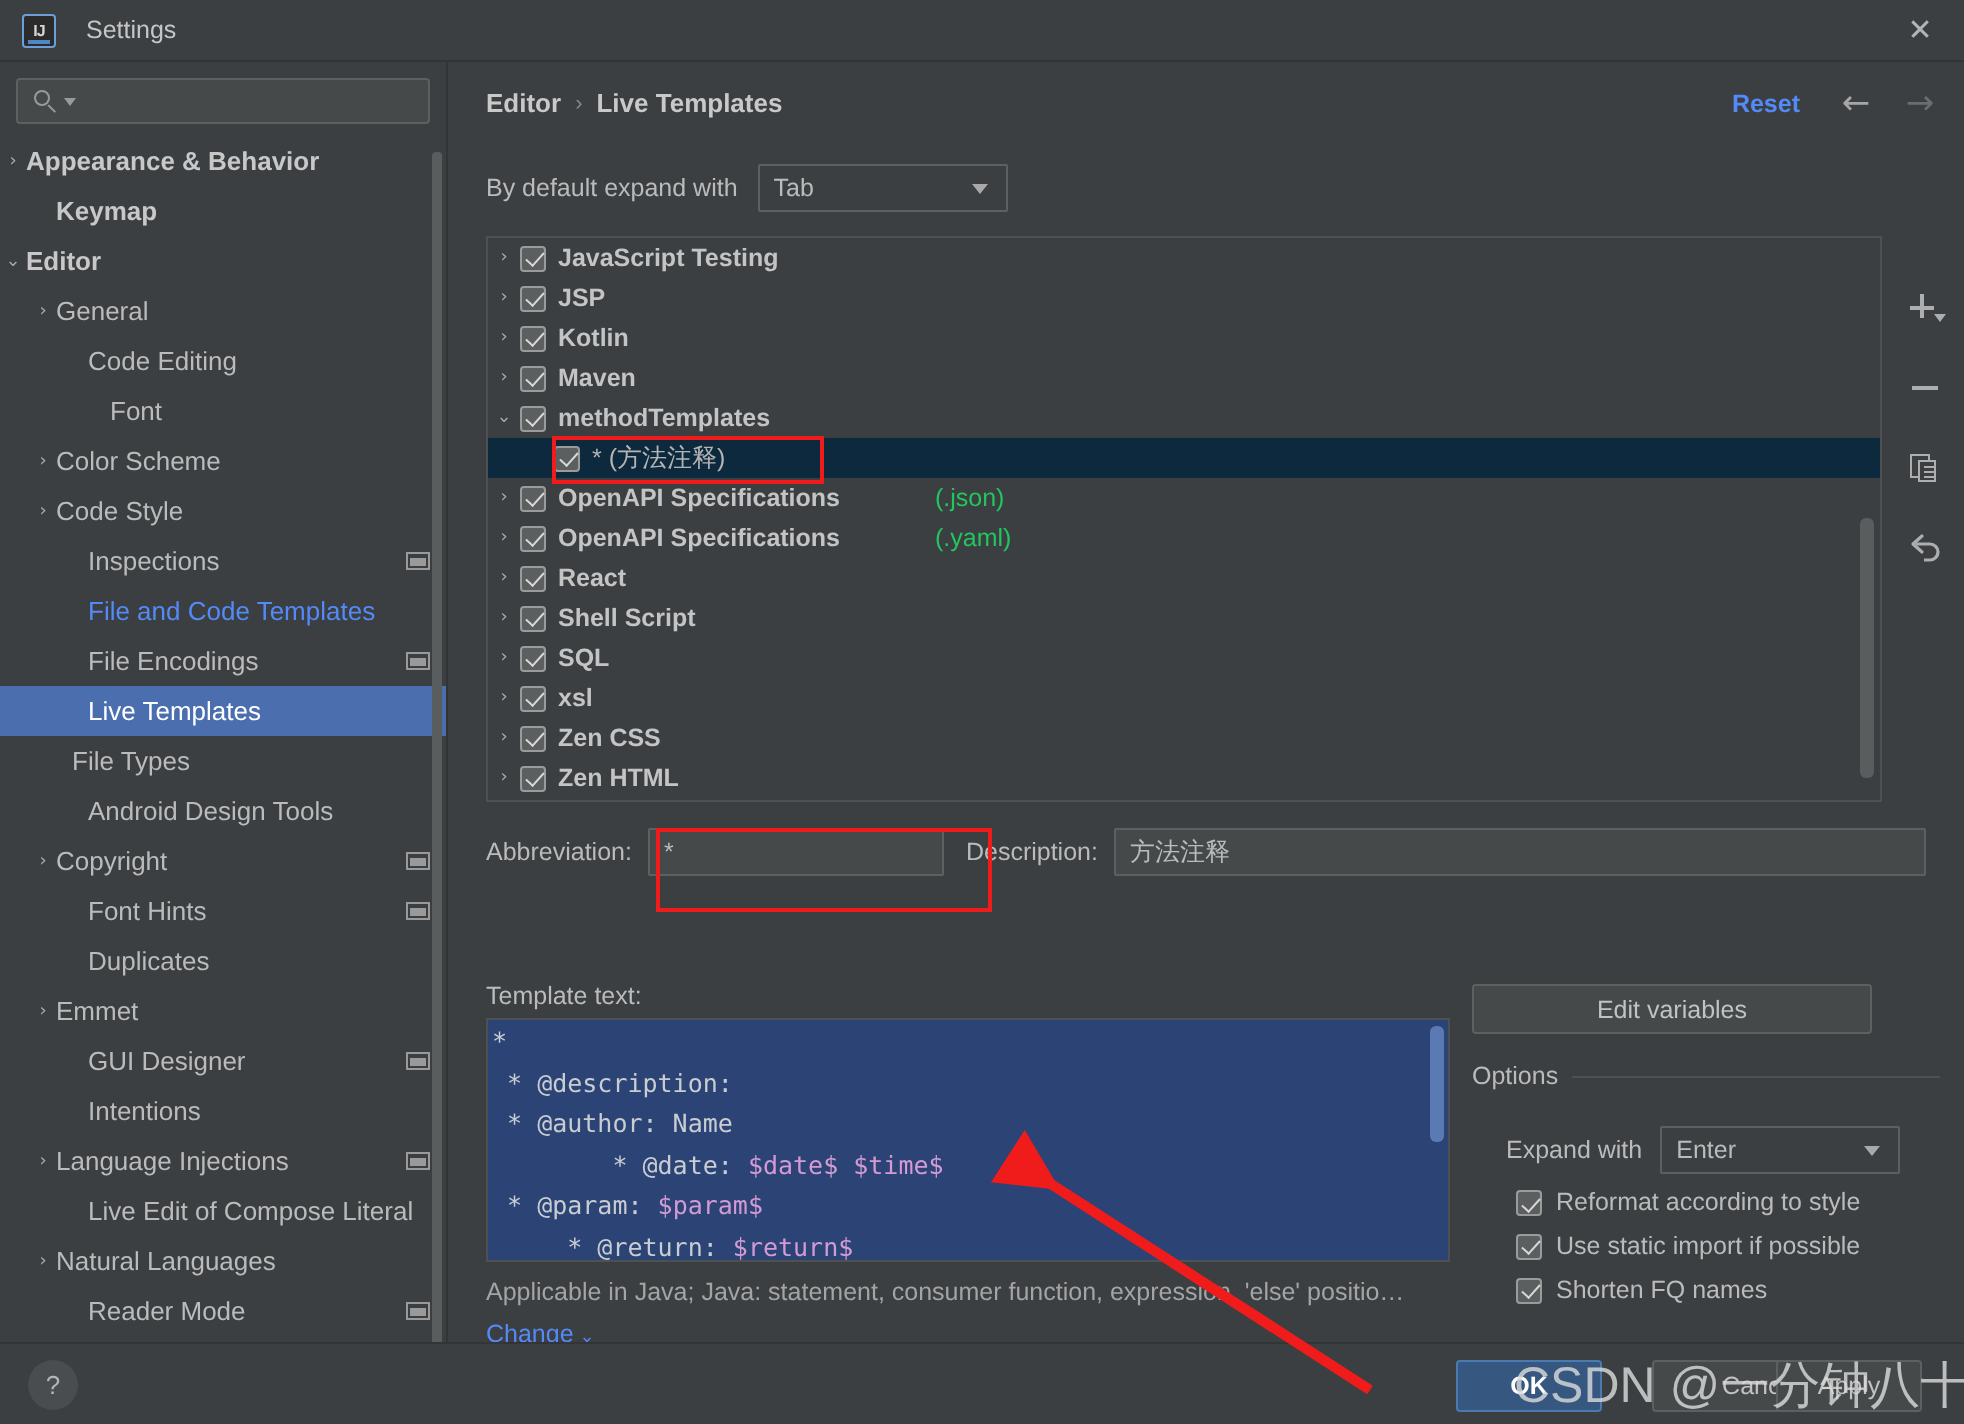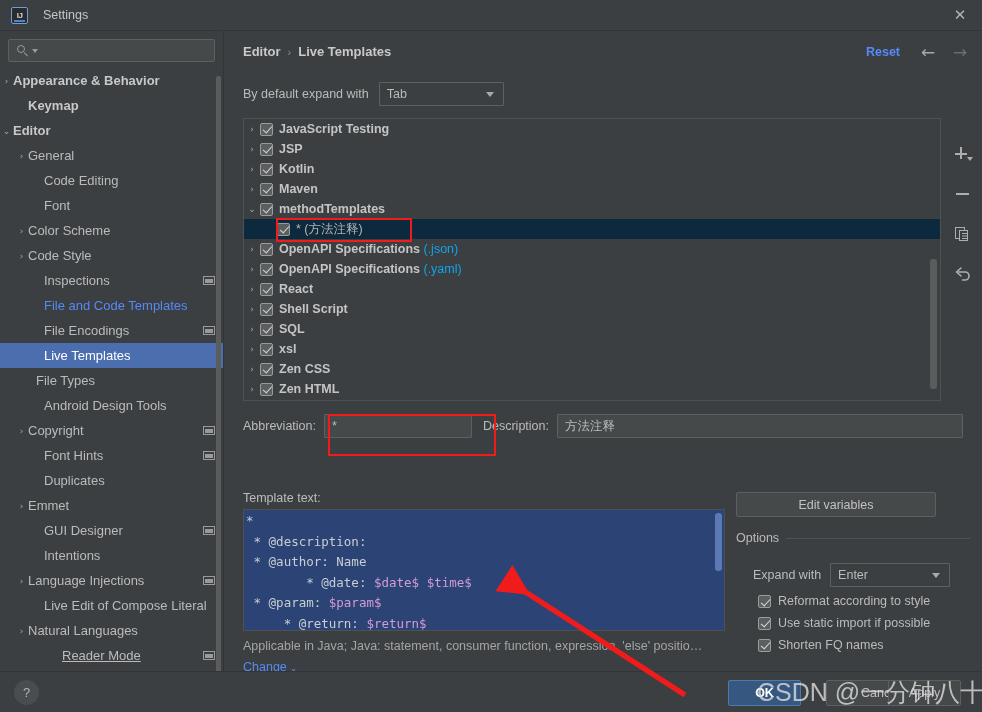--- a/index.html
+++ b/index.html
@@ -169,21 +169,21 @@
     border: 1px solid #9b9b9b; background: #5c5f60; border-radius: 2px;
     position: relative; margin-right: 6px; cursor: pointer;
   }
   .t-check::after {
     content: ""; position: absolute; left: 3.5px; top: 0.5px;
     width: 4px; height: 8px;
     border: solid #d8d8d8; border-width: 0 1.7px 1.7px 0;
     transform: rotate(42deg);
   }
   .t-name { font-size: 12.5px; font-weight: bold; color: #c4c4c4; }
-  .t-name .light { font-weight: normal; color: #0ea5e9; }
+  .t-name .light { font-weight: normal; color: #22c55e; margin-left: 44px; }
   .t-row.child { padding-left: 33px; }
   .t-row.child .t-name { font-weight: normal; color: #b4b4b4; }
 
   #tmpl-sb {
     position: absolute; right: 3px; top: 140px; width: 7px; height: 130px;
     background: #5a5d5e; border-radius: 3px; cursor: pointer;
   }
 
   #tmpl-toolbar {
     position: absolute; left: 722px; top: 87px; width: 32px; height: 283px;
@@ -382,21 +382,21 @@
             <span class="s-label">Editor</span>
           </div>
           <div class="s-item" style="padding-left: 15px;">
             <span class="arrow">›</span>
             <span class="s-label">General</span>
           </div>
           <div class="s-item" style="padding-left: 31px;">
             <span class="arrow"></span>
             <span class="s-label">Code Editing</span>
           </div>
-          <div class="s-item" style="padding-left: 31px;">
+          <div class="s-item" style="padding-left: 42px;">
             <span class="arrow"></span>
             <span class="s-label">Font</span>
           </div>
           <div class="s-item" style="padding-left: 15px;">
             <span class="arrow">›</span>
             <span class="s-label">Color Scheme</span>
           </div>
           <div class="s-item" style="padding-left: 15px;">
             <span class="arrow">›</span>
             <span class="s-label">Code Style</span>
@@ -460,21 +460,21 @@
             <span class="s-badge"></span>
           </div>
           <div class="s-item" style="padding-left: 31px;">
             <span class="arrow"></span>
             <span class="s-label">Live Edit of Compose Literal</span>
           </div>
           <div class="s-item" style="padding-left: 15px;">
             <span class="arrow">›</span>
             <span class="s-label">Natural Languages</span>
           </div>
-          <div class="s-item" style="padding-left: 49px; text-decoration: underline;">
+          <div class="s-item" style="padding-left: 31px;">
             <span class="arrow"></span>
             <span class="s-label">Reader Mode</span>
             <span class="s-badge"></span>
           </div>
         </div>
       <div id="sb-track">
         <div id="sb-thumb" style="height: 602px; top: 4px;"></div>
       </div>
     </div>
   </div>

